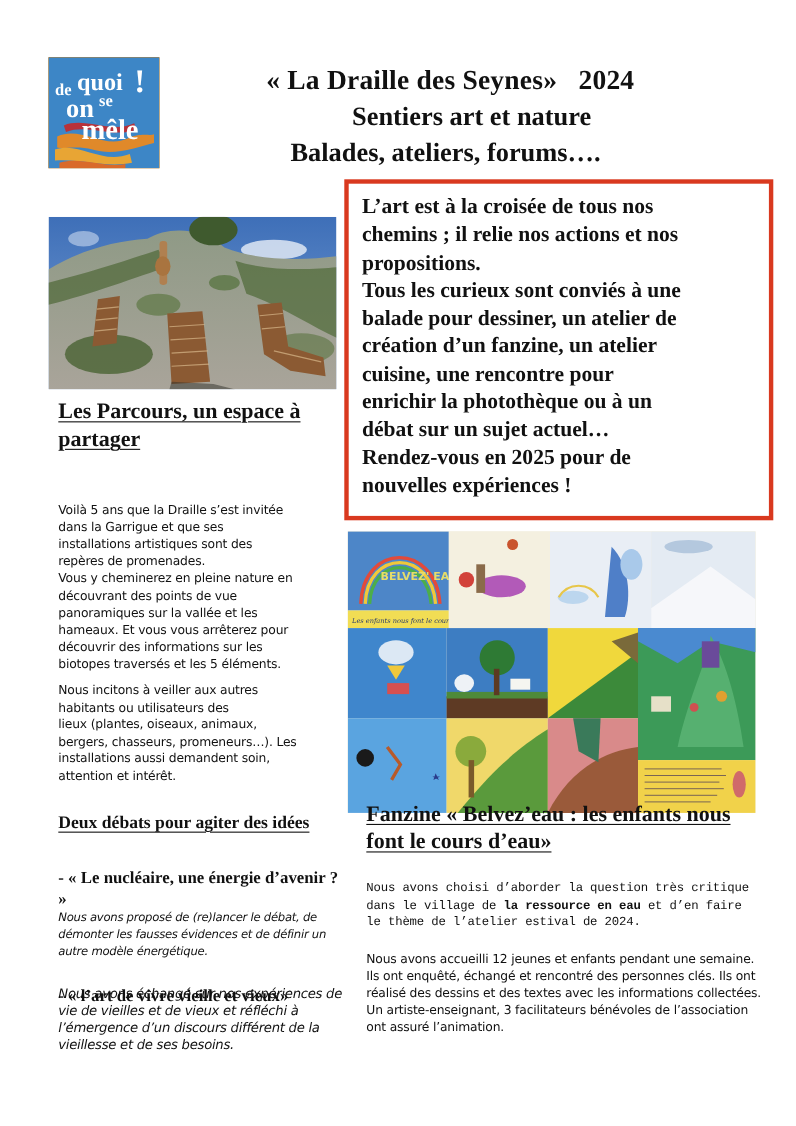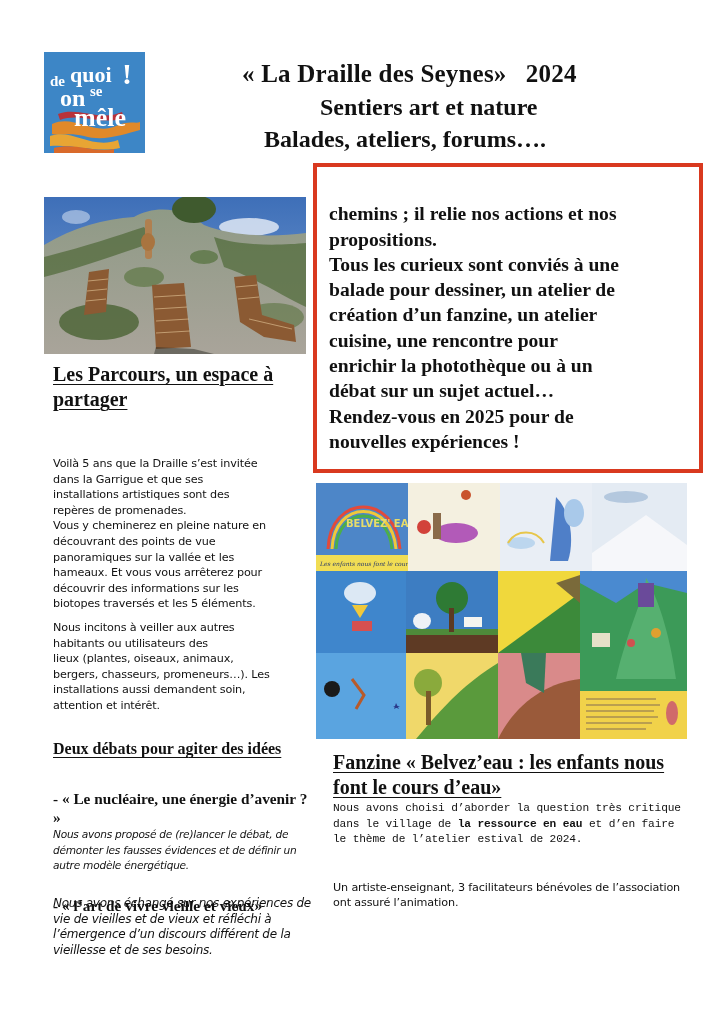--- a/index.html
+++ b/index.html
@@ -29,21 +29,21 @@
 
   .debats-h { position: absolute; left: 53px; top: 736px; width: 260px; font-size: 16px; line-height: 26px; }
   .debat1-t { position: absolute; left: 53px; top: 789px; width: 260px; font-family: "Liberation Serif", serif; font-weight: bold; font-size: 15.3px; line-height: 19px; }
   .debat1-d { position: absolute; left: 53px; top: 827px; width: 262px; font-family: "DejaVu Sans", sans-serif; font-style: italic; font-size: 10.6px; line-height: 15.6px; letter-spacing: -0.25px; }
   .debat2-t { position: absolute; left: 53px; top: 876px; width: 260px; font-family: "Liberation Serif", serif; font-weight: bold; font-size: 15.3px; line-height: 19px; margin-top: 20px; }
   .debat2-d { position: absolute; left: 53px; top: 896px; width: 262px; font-family: "DejaVu Sans", sans-serif; font-style: italic; font-size: 12px; line-height: 15.6px; letter-spacing: -0.25px; }
 
   .collage { position: absolute; left: 316px; top: 483px; width: 371px; height: 256px; overflow: hidden; background: #f3efe0; }
   .collage svg { width: 100%; height: 100%; display: block; }
 
-  .fanzine-h { position: absolute; left: 333px; top: 750px; width: 360px; font-size: 20px; line-height: 25px; }
+  .fanzine-h { position: absolute; left: 333px; top: 728px; width: 360px; font-size: 20px; line-height: 25px; }
   .fanzine-p1 { position: absolute; left: 333px; top: 801px; width: 360px; font-size: 11.2px; line-height: 15.6px; font-family: Liberation Mono, monospace; }
   .fanzine-p2 { position: absolute; left: 333px; top: 864px; width: 360px; font-size: 11.2px; line-height: 15.6px; }
   .bold { font-weight: bold; }
 </style>
 </head>
 <body>
 
 <div class="logo">
   <svg viewBox="0 0 101 101">
     <rect width="101" height="101" fill="#3d86c6"></rect>
@@ -61,21 +61,21 @@
 </div>
 
 <div class="title-block">
   <div class="title-line1">« La Draille des Seynes»   2024</div>
   <div class="title-line2">Sentiers art et nature</div>
   <div class="title-line3">Balades, ateliers, forums….</div>
 </div>
 
 <div class="redbox">
   <p>
-    <br>
+    <span>L’art est à la croisée de tous nos</span><br>
     <span>chemins ; il relie nos actions et nos</span><br>
     <span>propositions.</span><br>
     <span>Tous les curieux sont conviés à une</span><br>
     <span>balade pour dessiner, un atelier de</span><br>
     <span>création d’un fanzine, un atelier</span><br>
     <span>cuisine, une rencontre pour</span><br>
     <span>enrichir la photothèque ou à un</span><br>
     <span>débat sur un sujet actuel…</span><br>
     <span>Rendez-vous en 2025 pour de</span><br>
     <span>nouvelles expériences !</span>
@@ -224,15 +224,15 @@
     </g>
     <ellipse cx="356" cy="230" rx="6" ry="12" fill="#d06a6a"></ellipse>
   </svg>
 </div>
 
 <div class="h-section fanzine-h">Fanzine  « Belvez’eau : les enfants nous font le cours d’eau»</div>
 <div class="body-text fanzine-p1">
   <span>Nous avons choisi d’aborder la question très critique dans le village de </span><span class="bold">la ressource en eau</span><span> et d’en faire le thème de l’atelier estival de 2024.</span>
 </div>
 <div class="body-text fanzine-p2">
-  <br>
+  <span> Nous avons accueilli 12 jeunes et enfants pendant une semaine. Ils ont enquêté, échangé et rencontré des personnes clés. Ils ont réalisé des dessins et des textes avec les informations collectées.</span><br>
   <span>Un artiste-enseignant, 3 facilitateurs bénévoles de l’association ont assuré l’animation.</span>
 </div>
 
 </body></html>

